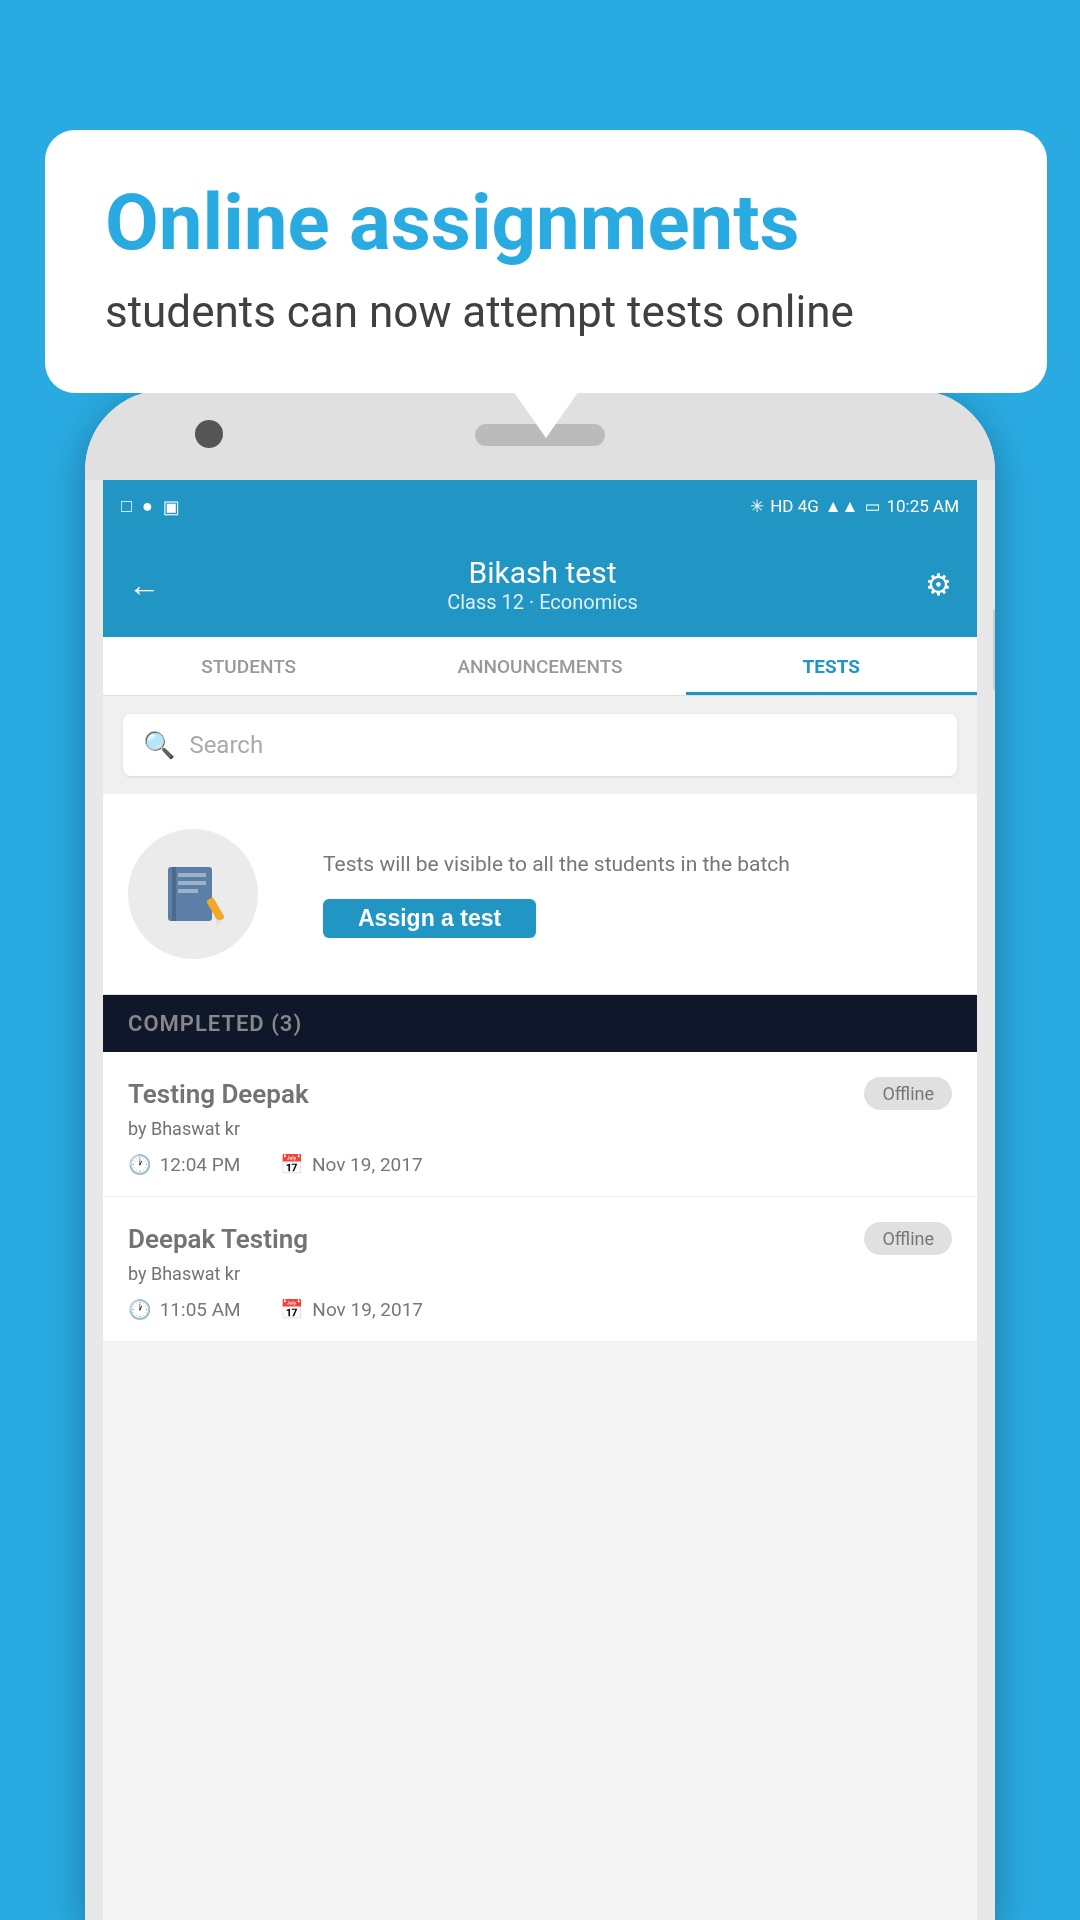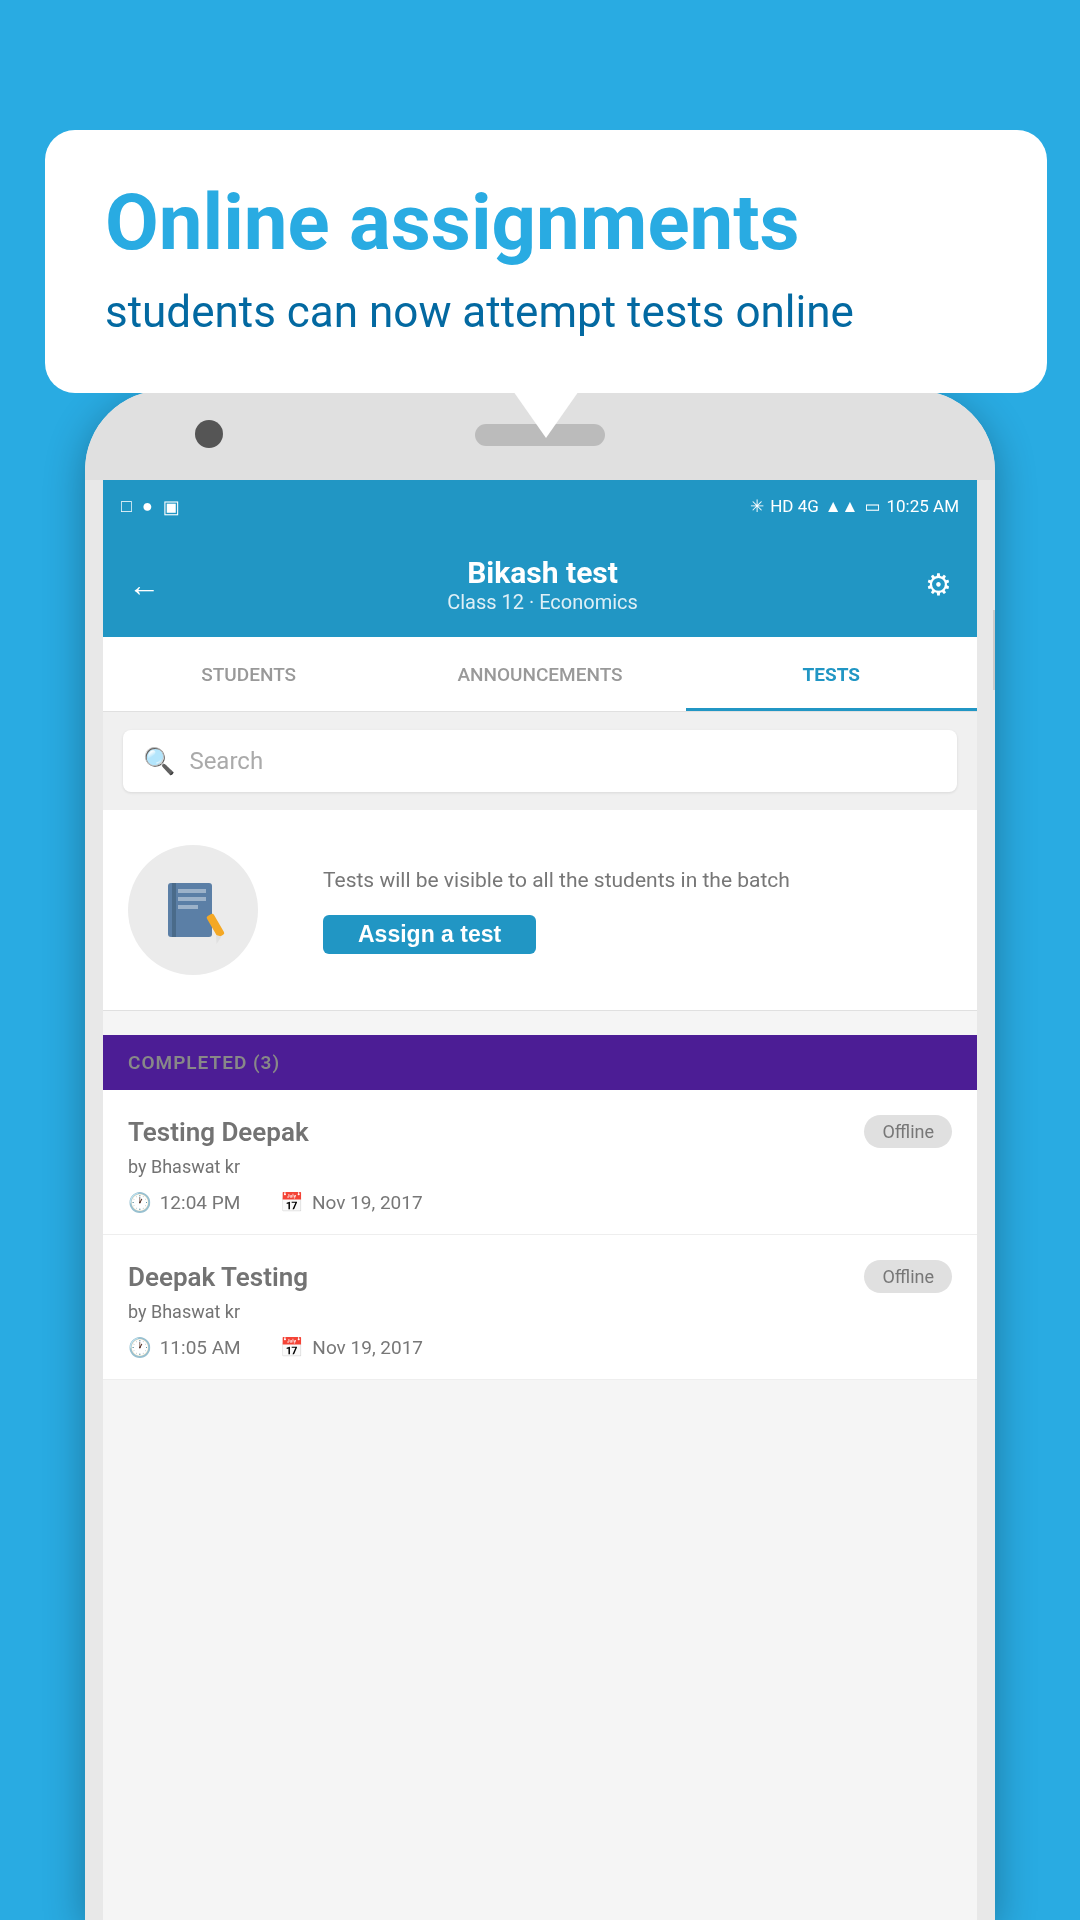--- a/index.html
+++ b/index.html
@@ -37,21 +37,21 @@
       border-top: 50px solid white;
     }
     .bubble-title {
       color: #29ABE2;
       font-size: 78px;
       font-weight: 700;
       line-height: 1.1;
       margin-bottom: 20px;
     }
     .bubble-subtitle {
-      color: #0369a1;
+      color: #404040;
       font-size: 44px;
       font-weight: 400;
     }
 
     
     .phone-frame {
       position: absolute;
       top: 390px;
       left: 85px;
       right: 85px;
@@ -149,39 +149,39 @@
       align-items: center;
       justify-content: space-between;
       padding: 0 25px;
     }
     .app-bar-center {
       text-align: center;
     }
     .app-bar-title {
       color: white;
       font-size: 30px;
-      font-weight: 700;
+      font-weight: 400;
     }
     .app-bar-subtitle {
       color: rgba(255,255,255,0.85);
       font-size: 20px;
     }
     .back-icon {
       color: white;
       font-size: 32px;
       cursor: pointer;
     }
     .settings-icon {
       color: white;
       font-size: 30px;
     }
 
     
     .tab-bar {
-      height: 75px;
+      height: 59px;
       background: white;
       display: flex;
       align-items: stretch;
       border-bottom: 1px solid #E0E0E0;
     }
     .tab-item {
       flex: 1;
       display: flex;
       align-items: center;
       justify-content: center;
@@ -260,27 +260,26 @@
       border: none;
       border-radius: 6px;
       padding: 6px 35px;
       font-size: 23px;
       font-weight: 600;
       cursor: pointer;
     }
 
     
     .completed-header {
-      background: #4c1d95;
+      background: #0f172a;
       padding: 16px 25px;
       color: #888;
-      font-size: 19px;
+      font-size: 22px;
       font-weight: 600;
       letter-spacing: 1px;
-      margin-top: 24px;
     }
 
     
     .test-item {
       background: white;
       padding: 25px 25px 20px 25px;
       border-bottom: 1px solid #EEEEEE;
     }
     .test-item-header {
       display: flex;

